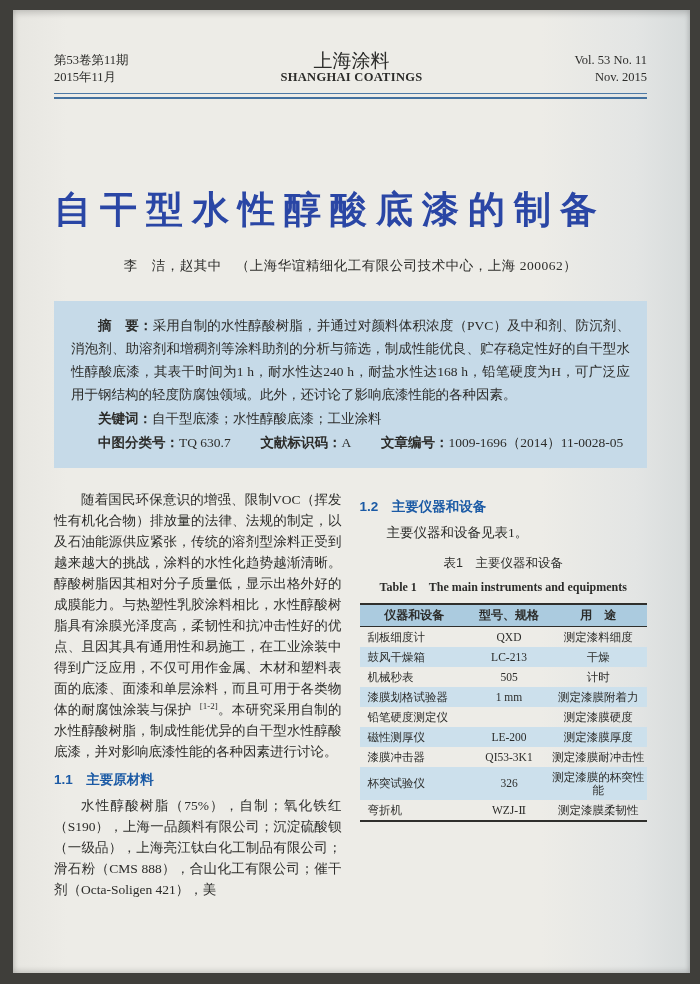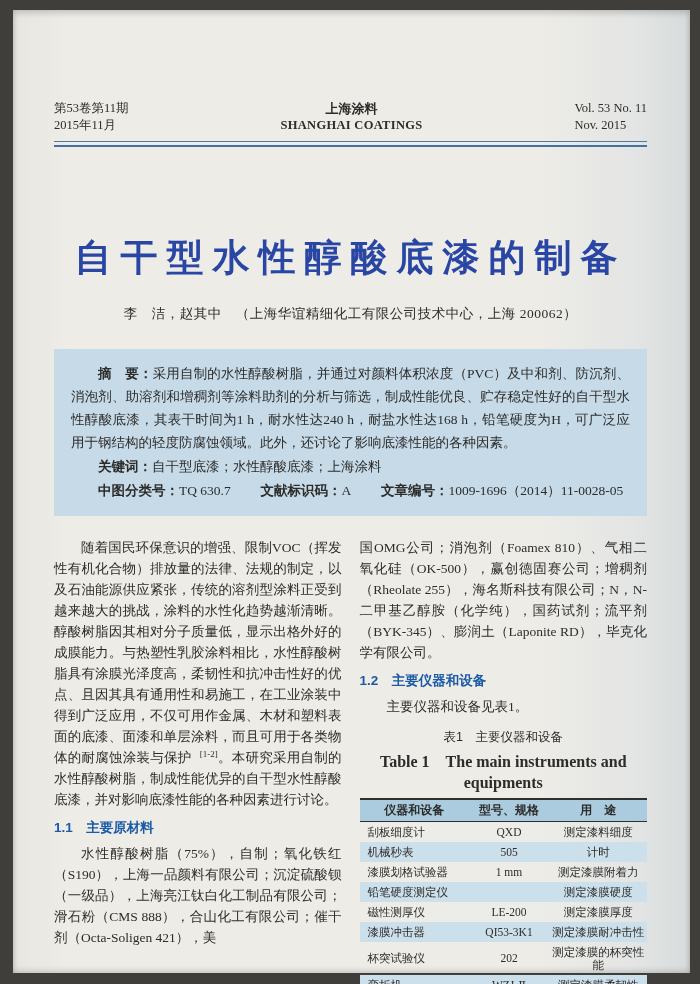--- a/index.html
+++ b/index.html
@@ -12,30 +12,30 @@
   }
   .page{
     position:absolute;left:13px;top:10px;width:677px;height:963px;
     background:linear-gradient(90deg,#e7e6e1 0%,#edece7 8%,#edece7 78%,#e3e5e4 92%,#d7dbdb 100%);
     box-shadow:inset 0 3px 6px rgba(0,0,0,0.18), inset 0 -3px 5px rgba(0,0,0,0.12);
     box-sizing:border-box;
     padding:42px 43px 0 41px;
     color:#2c2c2a;
   }
   
-  .jheader{display:flex;justify-content:space-between;align-items:flex-start;font-size:12.5px;line-height:17px;margin-top:48px;}
+  .jheader{display:flex;justify-content:space-between;align-items:flex-start;font-size:12.5px;line-height:17px;}
   .jheader .left{text-align:left;}
   .jheader .center{text-align:center;}
-  .jheader .right{text-align:left;}
-  .jname-cn{font-weight:bold;font-size:13px;}
+  .jheader .right{text-align:right;}
+  .jname-cn{font-weight:normal;font-size:19px;}
   .jname-en{font-weight:bold;letter-spacing:0.3px;}
   .jrule{margin-top:7px;height:3px;border-top:1px solid #4d79a6;border-bottom:2px solid #44719f;}
   
   .title{
-    margin-top:86px;text-align:center;
+    margin-top:86px;text-align:left;
     font-size:37px;font-weight:bold;color:#2a46a5;
     letter-spacing:9px;font-family:Liberation Mono, monospace;
   }
   .authors{margin-top:22px;text-align:center;font-size:13.5px;letter-spacing:0.5px;}
   
   .abstract{
     margin-top:26px;background:#c6dae8;
     padding:13px 17px 14px 17px;
     font-size:13.5px;line-height:23px;text-align:justify;
   }
@@ -58,21 +58,21 @@
   .sec-h2{
     color:#1b5aa5;font-weight:bold;font-size:13.5px;
     font-family:"Liberation Sans",sans-serif;
     margin:7px 0 5px 0;
   }
   
   .tcaption-cn{
     text-align:center;font-weight:normal;font-size:12.5px;margin-top:10px;
     font-family:"Liberation Sans",sans-serif;
   }
-  .tcaption-en{text-align:center;font-weight:bold;font-size:16px;margin-top:3px;font-family:"Liberation Serif",serif;}
+  .tcaption-en{text-align:center;font-weight:bold;font-size:12px;margin-top:3px;font-family:"Liberation Serif",serif;}
   table.t1{
     width:100%;border-collapse:collapse;margin-top:5px;
     font-size:11.5px;line-height:13px;
     border-top:2px solid #2f2f2c;border-bottom:2px solid #2f2f2c;
   }
   table.t1 th{
     background:#abcbdf;font-weight:bold;text-align:center;
     padding:4px 2px;border-bottom:1.5px solid #2f2f2c;
     font-family:"Liberation Sans",sans-serif;font-size:12px;
   }
@@ -101,51 +101,55 @@
       <div>Nov. 2015</div>
     </div>
   </div>
   <div class="jrule"></div>
 
   <div class="title">自干型水性醇酸底漆的制备</div>
   <div class="authors">李　洁，赵其中　（上海华谊精细化工有限公司技术中心，上海 200062）</div>
 
   <div class="abstract">
     <div class="para"><span class="blabel">摘　要：</span><span>采用自制的水性醇酸树脂，并通过对颜料体积浓度（PVC）及中和剂、防沉剂、消泡剂、助溶剂和增稠剂等涂料助剂的分析与筛选，制成性能优良、贮存稳定性好的自干型水性醇酸底漆，其表干时间为1 h，耐水性达240 h，耐盐水性达168 h，铅笔硬度为H，可广泛应用于钢结构的轻度防腐蚀领域。此外，还讨论了影响底漆性能的各种因素。</span></div>
-    <div class="kwline"><span class="blabel">关键词：</span><span>自干型底漆；水性醇酸底漆；上海涂料</span></div>
+    <div class="kwline"><span class="blabel">关键词：</span><span>自干型底漆；水性醇酸底漆；工业涂料</span></div>
     <div class="clcline"><span class="blabel">中图分类号：</span><span>TQ 630.7</span><span class="clc-gap"></span><span class="blabel">文献标识码：</span><span>A</span><span class="clc-gap"></span><span class="blabel">文章编号：</span><span>1009-1696（2014）11-0028-05</span></div>
   </div>
 
   <div class="columns">
 
     <div class="col">
       <p><span>随着国民环保意识的增强、限制VOC（挥发性有机化合物）排放量的法律、法规的制定，以及石油能源供应紧张，传统的溶剂型涂料正受到越来越大的挑战，涂料的水性化趋势越渐清晰。醇酸树脂因其相对分子质量低，显示出格外好的成膜能力。与热塑性乳胶涂料相比，水性醇酸树脂具有涂膜光泽度高，柔韧性和抗冲击性好的优点、且因其具有通用性和易施工，在工业涂装中得到广泛应用，不仅可用作金属、木材和塑料表面的底漆、面漆和单层涂料，而且可用于各类物体的耐腐蚀涂装与保护</span><sup class="ref">[1-2]</sup><span>。本研究采用自制的水性醇酸树脂，制成性能优异的自干型水性醇酸底漆，并对影响底漆性能的各种因素进行讨论。</span></p>
       <div class="sec-h2">1.1　主要原材料</div>
       <p>水性醇酸树脂（75%），自制；氧化铁红（S190），上海一品颜料有限公司；沉淀硫酸钡（一级品），上海亮江钛白化工制品有限公司；滑石粉（CMS 888），合山化工有限公司；催干剂（Octa-Soligen 421），美</p>
     </div>
 
     <div class="col">
-      <p class="cont">国OMG公司；消泡剂（Foamex 810）、气相二氧化硅（OK-500），赢创德固赛公司；增稠剂（Rheolate 255），海名斯科技有限公司；N，N-二甲基乙醇胺（化学纯），国药试剂；流平剂（BYK-345）、膨润土（Laponite RD），毕克化学有限公司。</p>
       <div class="sec-h2">1.2　主要仪器和设备</div>
       <p>主要仪器和设备见表1。</p>
       <div class="tcaption-cn">表1　主要仪器和设备</div>
       <div class="tcaption-en">Table 1　The main instruments and equipments</div>
       <table class="t1">
         <thead>
           <tr>
             <th>仪器和设备</th>
             <th>型号、规格</th>
             <th>用　途</th>
           </tr>
         </thead>
         <tbody>
             <tr>
               <td>刮板细度计</td>
               <td>QXD</td>
               <td>测定漆料细度</td>
+            </tr>
+            <tr>
+              <td>鼓风干燥箱</td>
+              <td>LC-213</td>
+              <td>干燥</td>
             </tr>
             <tr>
               <td>机械秒表</td>
               <td>505</td>
               <td>计时</td>
             </tr>
             <tr>
               <td>漆膜划格试验器</td>
               <td>1 mm</td>
               <td>测定漆膜附着力</td>
@@ -160,21 +164,21 @@
               <td>LE-200</td>
               <td>测定漆膜厚度</td>
             </tr>
             <tr>
               <td>漆膜冲击器</td>
               <td>QI53-3K1</td>
               <td>测定漆膜耐冲击性</td>
             </tr>
             <tr>
               <td>杯突试验仪</td>
-              <td>202</td>
+              <td>326</td>
               <td>测定漆膜的杯突性能</td>
             </tr>
             <tr>
               <td>弯折机</td>
               <td>WZJ-Ⅱ</td>
               <td>测定漆膜柔韧性</td>
             </tr>
           </tbody>
       </table>
     </div>

